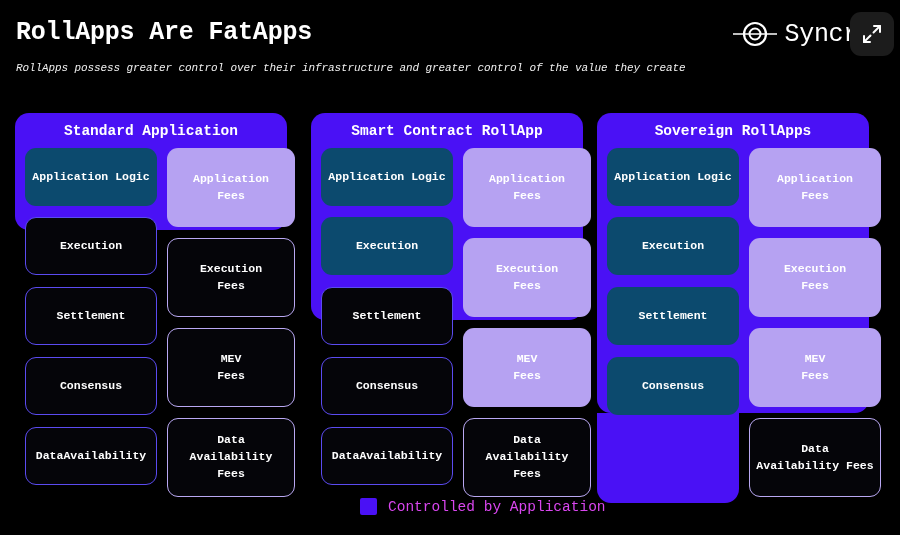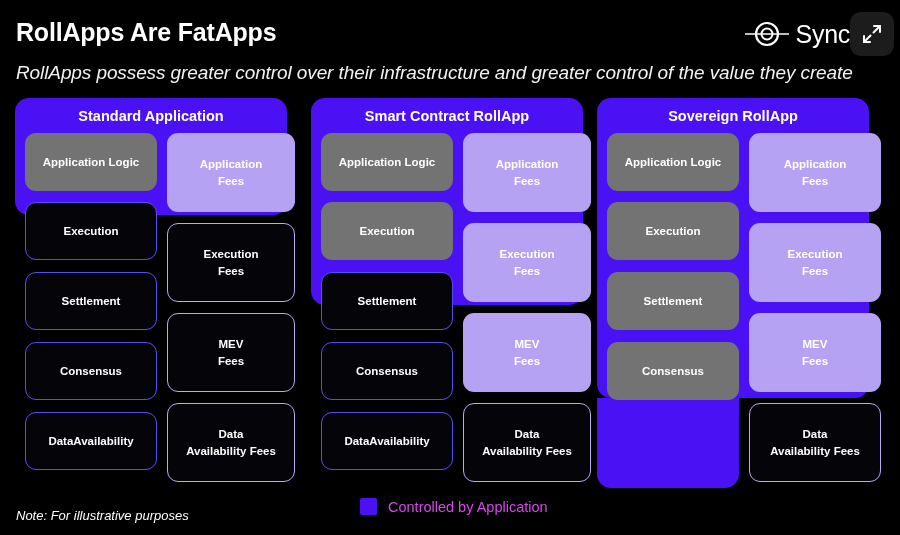--- a/index.html
+++ b/index.html
@@ -2,49 +2,49 @@
 <html><head>
 <meta charset="utf-8">
 <style>
   * { box-sizing: border-box; margin: 0; padding: 0; }
   html, body {
     width: 900px; height: 535px;
     background: #000000;
     font-family: "Liberation Sans", sans-serif;
     overflow: hidden;
   }
-  .page { position: relative; width: 900px; height: 383px; background:#000; }
+  .page { position: relative; width: 900px; height: 383px; background:#000;font-family:Liberation Mono, monospace; }
 
   
   .title {
     position:absolute; left:16px; top:18px;
     font-size:25px; font-weight:bold; color:#ffffff;
     letter-spacing:-0.2px;
   }
   .subtitle {
     position:absolute; left:16px; top:62px;
-    font-size:19px; font-style:italic; color:#f2f2f2;
+    font-size:11px; font-style:italic; color:#f2f2f2;
     letter-spacing:-0.1px;
   }
   .brand {
     position:absolute; right:42px; top:18px;
     display:flex; align-items:center; gap:6px;
   }
   .brand-mark { width:46px; height:32px; display:block; }
   .brand-name { font-size:25px; font-weight:500; color:#ffffff; letter-spacing:-0.3px; }
   .expand-btn {
     position:absolute; right:6px; top:12px;
     width:44px; height:44px; border-radius:11px;
     background:#1c1c1c; display:flex; align-items:center; justify-content:center;
     cursor:pointer;
   }
 
   
   .cols { position:absolute; left:0; top:98px; width:900px; height:392px; }
-  .col { position:absolute; top:0; height:392px; }
+  .col { position:absolute; top:15px; height:392px; }
   .col.c1 { left:15px;  width:272px; }
   .col.c2 { left:311px; width:272px; }
   .col.c3 { left:597px; width:272px; }
 
   
   .shade { position:absolute; background:#4a11f5; }
   .shade.top { left:0; top:0; width:272px; border-radius:14px; }
   .shade.bot { left:0; width:142px; border-radius:0 0 14px 14px; }
 
   .coltitle {
@@ -58,21 +58,21 @@
     position:absolute; border-radius:11px;
     display:flex; align-items:center; justify-content:center;
     text-align:center; color:#ffffff;
     font-size:11.5px; font-weight:bold; line-height:1.45;
     padding:0 6px; z-index:4;
   }
   .box span { display:block; }
   
   .st-dark-blue  { background:#050509; border:1.6px solid #5b4bf0; }
   .st-dark-lilac { background:#050509; border:1.6px solid #b9a8f2; }
-  .st-fill-blue  { background:#737373; border:none; }
+  .st-fill-blue  { background:#0c4a6e; border:none; }
   .st-fill-lilac { background:#b6a2f2; border:none; }
 
   
   .lcol { left:10px;  width:132px; }
   .rcol { left:152px; width:132px;flex-direction:column; }
   .col.c1 .rcol, .col.c2 .rcol { width:128px; }
 
   
   .note {
     position:absolute; left:16px; top:508px;
@@ -182,21 +182,21 @@
           <span>Fees</span>
         </div>
         <div class="box st-dark-lilac rcol" style="top: 305px; height: 79px;">
           <span>Data</span>
           <span>Availability Fees</span>
         </div>
       </div>
       <div class="col c3">
         <div class="shade top" style="height: 300px; background: rgb(74, 17, 245);"></div>
         <div class="shade bot" style="top: 300px; height: 90px; background: rgb(74, 17, 245);"></div>
-        <div class="coltitle">Sovereign RollApp</div>
+        <div class="coltitle">Sovereign RollApps</div>
         <div class="box st-fill-blue lcol" style="top: 35px; height: 58px;">
           <span>Application Logic</span>
         </div>
         <div class="box st-fill-blue lcol" style="top: 104px; height: 58px;">
           <span>Execution</span>
         </div>
         <div class="box st-fill-blue lcol" style="top: 174px; height: 58px;">
           <span>Settlement</span>
         </div>
         <div class="box st-fill-blue lcol" style="top: 244px; height: 58px;">
@@ -214,20 +214,19 @@
           <span>MEV</span>
           <span>Fees</span>
         </div>
         <div class="box st-dark-lilac rcol" style="top: 305px; height: 79px;">
           <span>Data</span>
           <span>Availability Fees</span>
         </div>
       </div>
     </div>
 
-  <div class="note">Note: For illustrative purposes</div>
 
   <div class="legend">
     <span class="legend-swatch" style="background: rgb(74, 17, 245);"></span>
     <span class="legend-label">Controlled by Application</span>
   </div>
 
 </div>
 
 </body></html>

